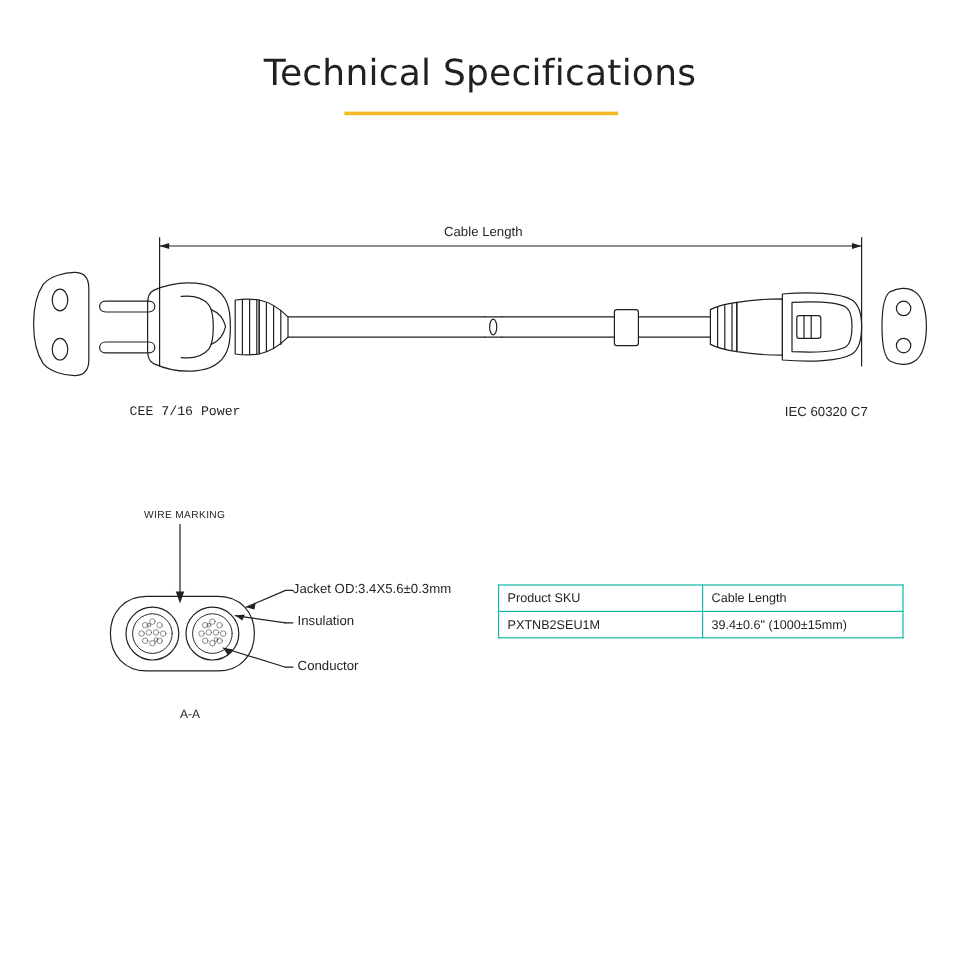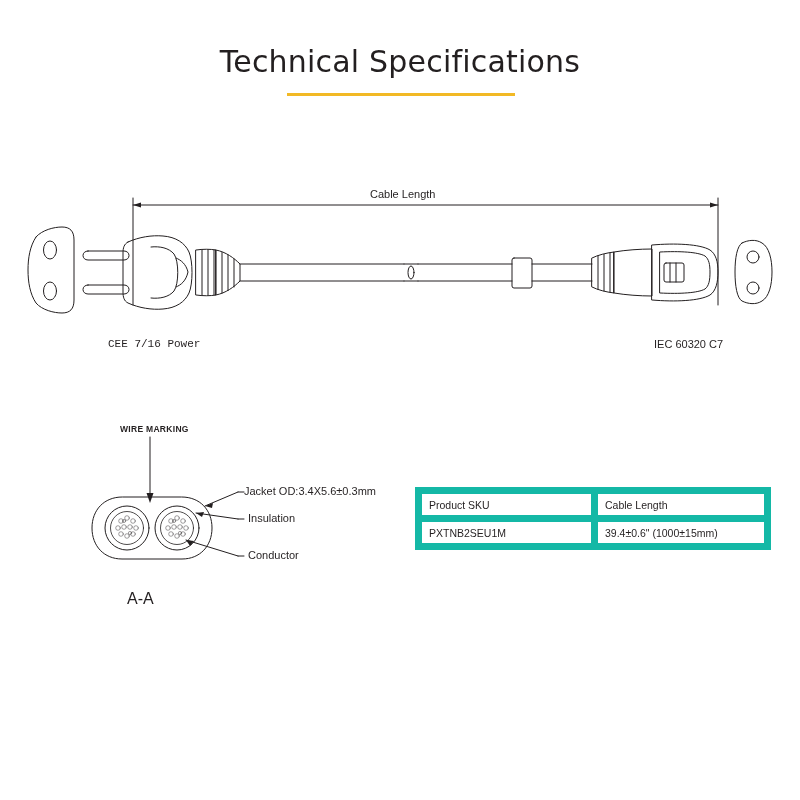--- a/index.html
+++ b/index.html
@@ -64,21 +64,21 @@
 
   
   .spec-table {
     position: absolute;
     left: 415px;
     top: 487px;
     border-collapse: collapse;
     font-size: 10.5px;
   }
   .spec-table td, .spec-table th {
-    border: 7px solid #14b8a6;
+    border: 1px solid #14b8a6;
     padding: 4px 7px;
     text-align: left;
     font-weight: 400;
     color: #231f20;
     height: 13px;
   }
   .spec-table th {
     font-weight: 400;
   }
   .spec-table .c0 { width: 155px; }
@@ -214,29 +214,29 @@
       <path d="M186 540 L194 541 L190 546 Z" fill="#231f20" stroke="none"></path>
     </g>
   </svg>
 
   <div class="lbl" style="left:370px; top:188px;">Cable Length</div>
 
   <div class="lbl" style="left:108px; top:338px;font-family:Liberation Mono, monospace;">CEE 7/16 Power</div>
 
   <div class="lbl" style="left:630px; top:338px;margin-left:24px;">IEC 60320 C7</div>
 
-  <div class="lbl lbl-sm" style="left:120px; top:424px;font-weight:bold;">WIRE MARKING</div>
+  <div class="lbl lbl-sm" style="left:120px; top:424px;">WIRE MARKING</div>
 
   <div class="lbl" style="left:244px; top:485px;">Jacket OD:3.4X5.6±0.3mm</div>
 
   <div class="lbl" style="left:248px; top:512px;">Insulation</div>
 
   <div class="lbl" style="left:248px; top:549px;">Conductor</div>
 
-  <div class="lbl" style="left:127px; top:590px; font-size:16px;">A-A</div>
+  <div class="lbl" style="left:150px; top:590px; font-size:10px;">A-A</div>
 
   <table class="spec-table">
     <thead>
       <tr>
         <th class="c0">Product SKU</th>
         <th class="c1">Cable Length</th>
       </tr>
     </thead>
     <tbody>
       <tr>

